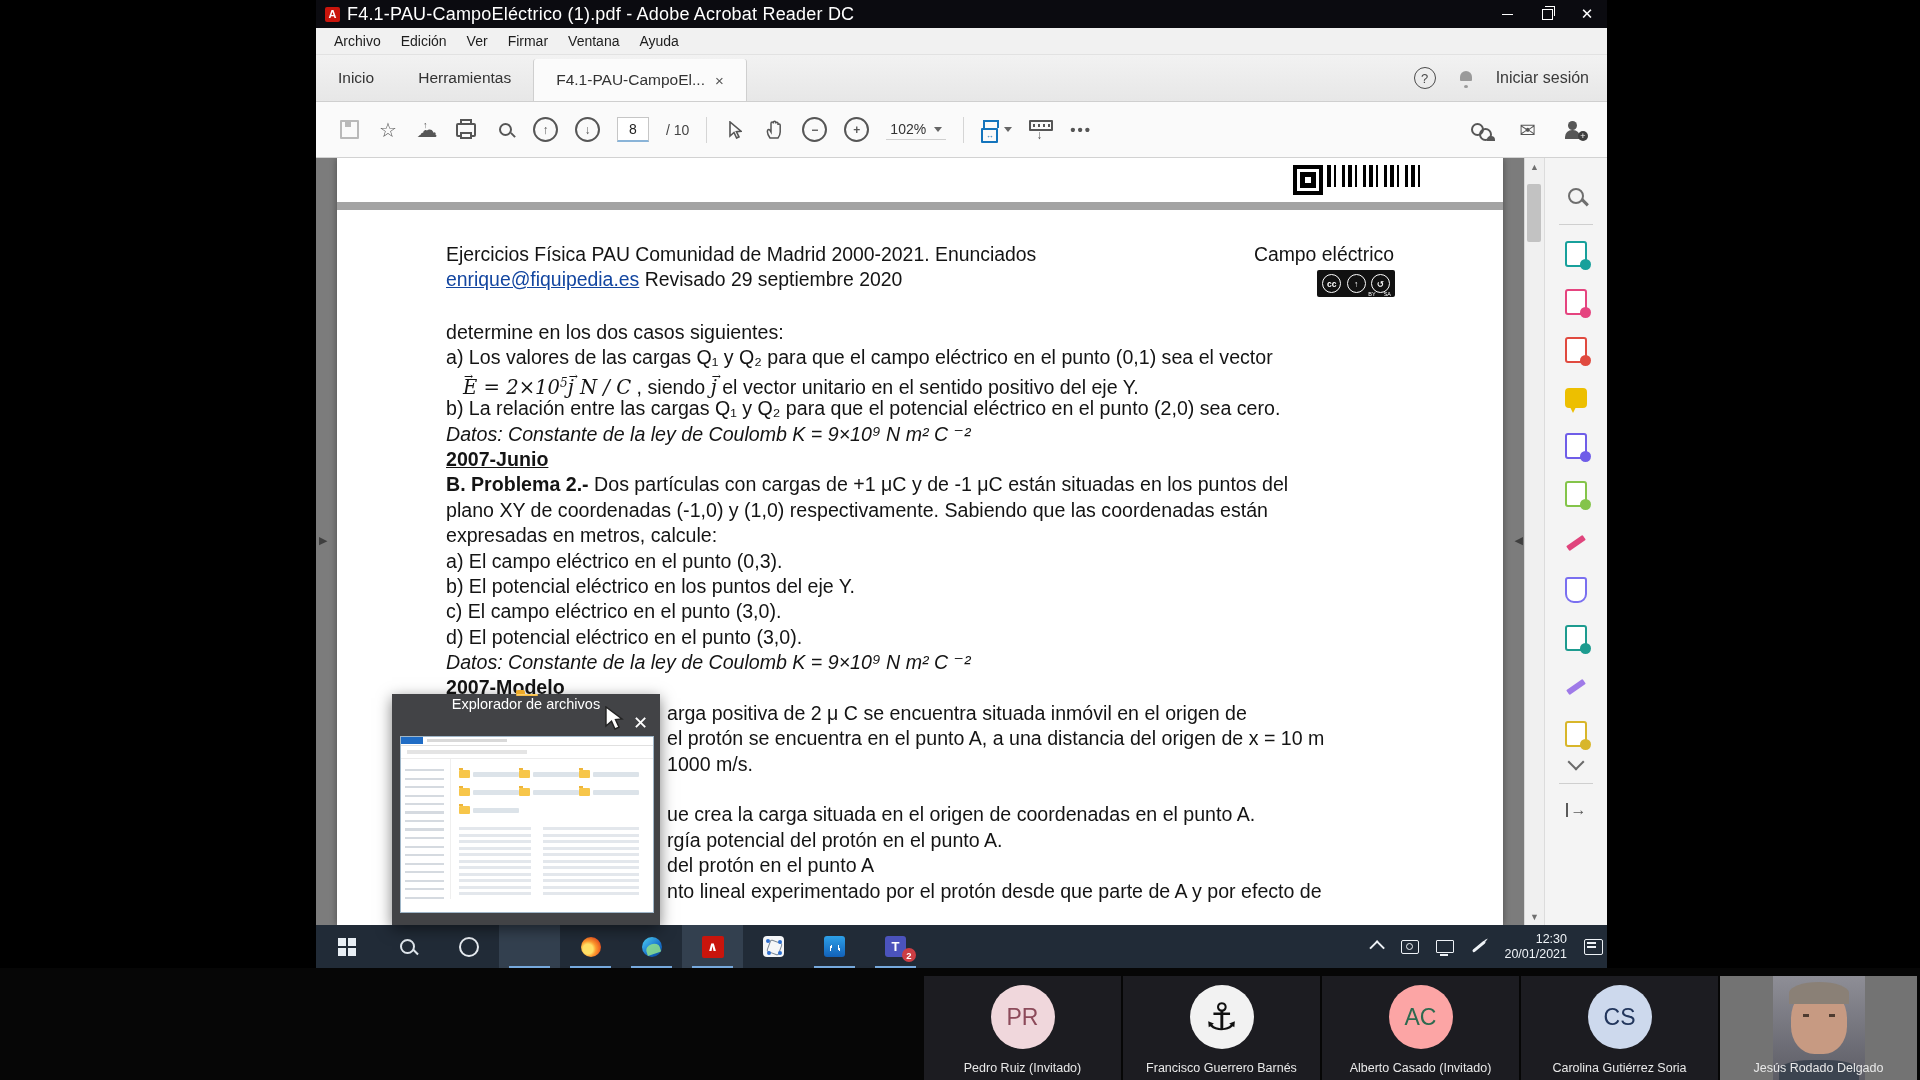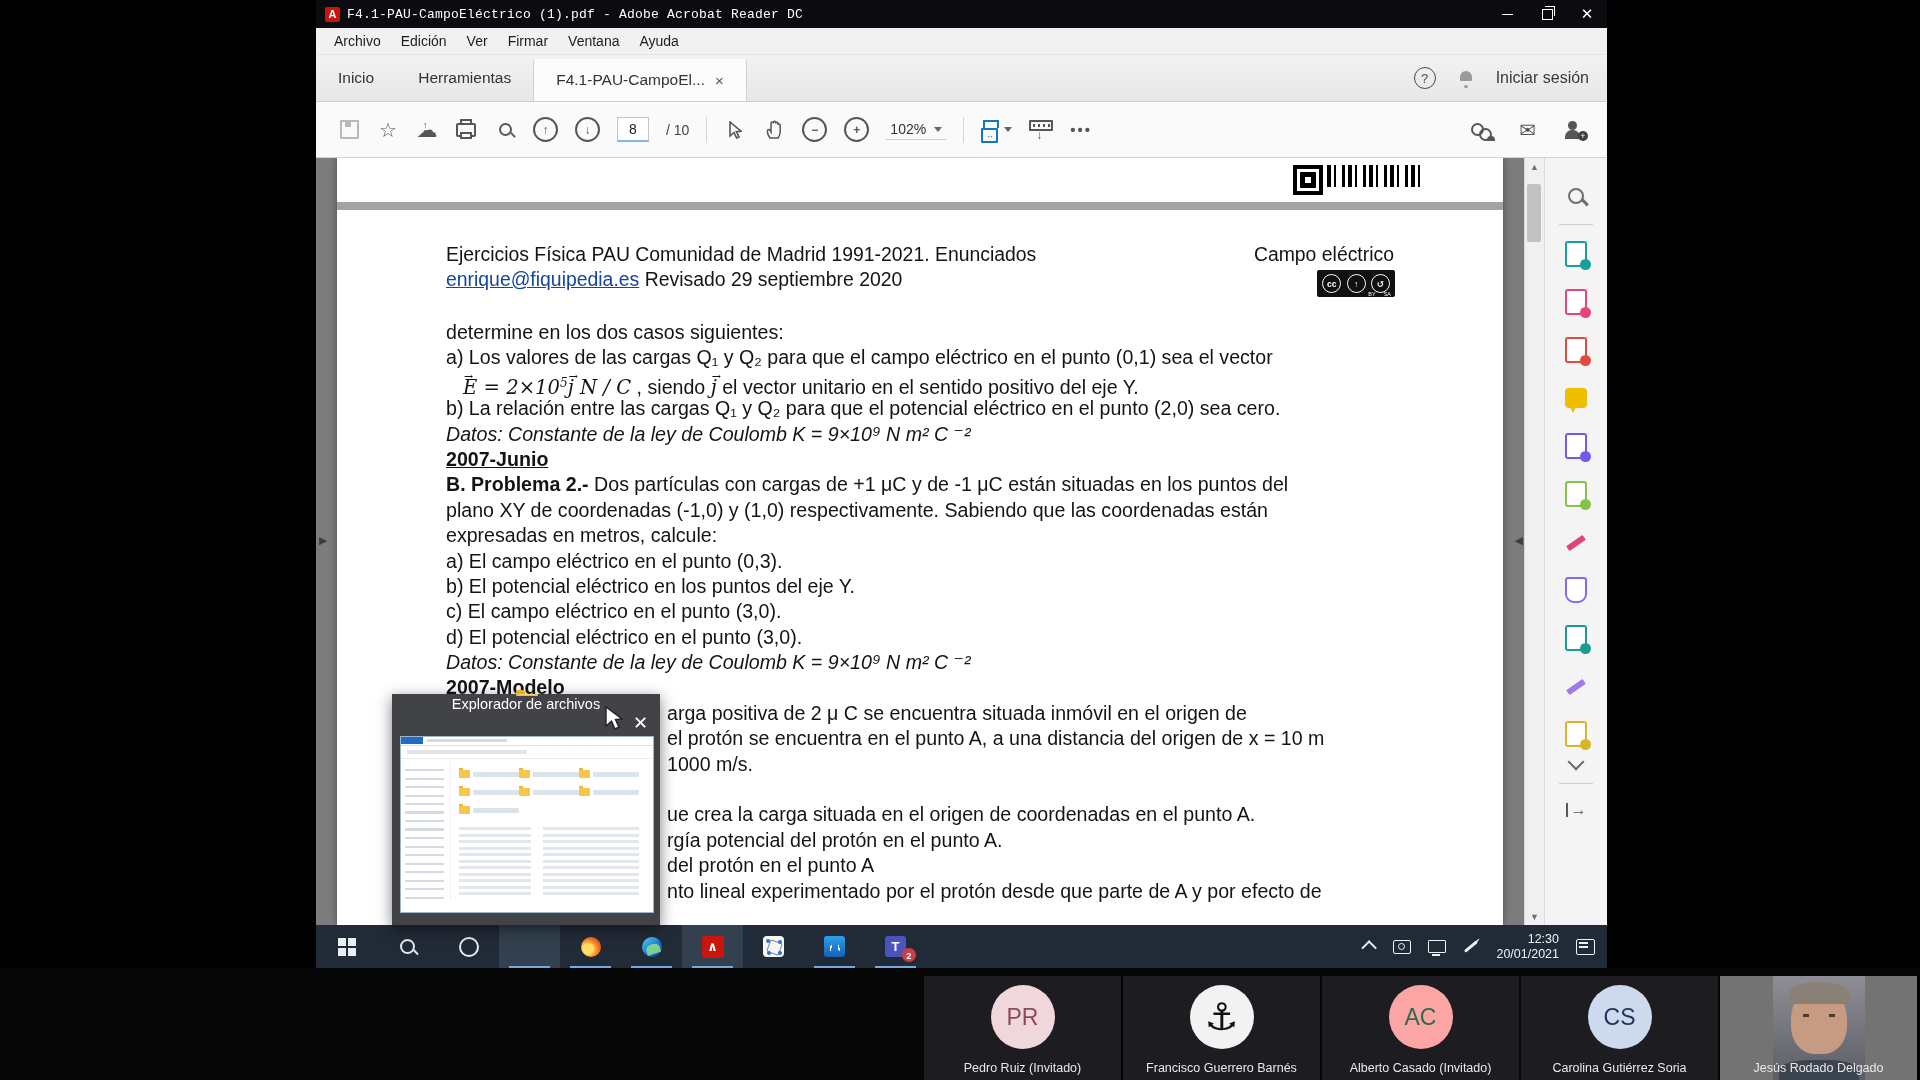--- a/index.html
+++ b/index.html
@@ -3,21 +3,21 @@
 <meta charset="utf-8">
 <style>
   html,body{margin:0;padding:0;background:#000;width:1920px;height:1080px;overflow:hidden;
     font-family:"Liberation Sans","DejaVu Sans",sans-serif;-webkit-font-smoothing:antialiased;}
   
   #screen{position:absolute;left:316px;top:0;width:1291px;height:968px;display:flex;flex-direction:column;background:#7c7c7c;}
   
   #titlebar{height:28px;background:#0b0b10;display:flex;align-items:center;color:#fff;flex:0 0 auto;}
   .app-ico{width:15px;height:15px;margin:0 7px 0 9px;background:#c9150c;border-radius:2px;color:#fff;
     font-size:11px;font-weight:bold;display:flex;align-items:center;justify-content:center;}
-  #titlebar .t-text{font-size:13px;letter-spacing:.2px;font-family:Liberation Mono, monospace;}
+  #titlebar .t-text{font-size:18px;letter-spacing:.2px;}
   #win-controls{margin-left:auto;display:flex;height:100%;}
   .wc{width:40px;height:100%;display:flex;align-items:center;justify-content:center;color:#fff;}
   .wc-min i{display:block;width:11px;height:0;border-top:1.5px solid #fff;}
   .wc-rest i{display:block;width:9px;height:9px;border:1.5px solid #fff;position:relative;}
   .wc-rest i:before{content:"";position:absolute;left:2px;top:-4px;width:9px;height:9px;border:1.5px solid #fff;border-bottom:none;border-left:none;}
   .wc-close{font-size:15px;}
   
   #menubar{height:26px;background:#f1f1f1;display:flex;align-items:center;padding-left:8px;border-bottom:1px solid #e2e2e2;flex:0 0 auto;}
   .menu-item{font-size:14px;color:#1d1d1d;padding:0 10px;}
   
@@ -144,21 +144,21 @@
   .ico-geogebra{width:21px;height:21px;background:#f4f6f8;border-radius:4px;position:relative;}
   .ico-geogebra:before{content:"";position:absolute;left:5px;top:5px;width:11px;height:11px;border:1.6px solid #7b8794;border-radius:2px;transform:rotate(20deg);}
   .ico-geogebra:after{content:"";position:absolute;left:3px;top:3px;width:4px;height:4px;border-radius:50%;background:#2e6fd0;
     box-shadow:12px 1px 0 #2e6fd0,1px 12px 0 #2e6fd0,12px 12px 0 #2e6fd0;}
   .ico-stream{width:21px;height:21px;background:linear-gradient(#2da0e8,#1261b8);border-radius:3px;position:relative;}
   .ico-stream:after{content:"";position:absolute;left:3px;top:9px;width:15px;height:6px;
     background:linear-gradient(100deg,transparent 42%,#fff 42% 58%,transparent 58%),linear-gradient(80deg,transparent 42%,#fff 42% 58%,transparent 58%);
     background-size:50% 100%;background-position:0 0,100% 0;background-repeat:no-repeat;}
   .ico-teams{width:21px;height:21px;background:#4b53bc;border-radius:3px;color:#fff;font-size:13px;font-weight:bold;
     display:flex;align-items:center;justify-content:center;}
-  #tray{margin-left:auto;display:flex;align-items:center;gap:17px;padding-right:12px;color:#eef2f6;}
+  #tray{margin-left:auto;display:flex;align-items:center;gap:17px;padding-right:4px;color:#eef2f6;}
   .tr-chev{width:9px;height:9px;border-left:2px solid #eef2f6;border-top:2px solid #eef2f6;transform:rotate(45deg) translateY(2px);}
   .tr-cam{width:16px;height:12px;border:1.8px solid #eef2f6;border-radius:2px;position:relative;}
   .tr-cam:after{content:"";position:absolute;left:4px;top:2px;width:5px;height:5px;border:1.6px solid #eef2f6;border-radius:50%;}
   .tr-net{width:16px;height:11px;border:1.8px solid #eef2f6;border-radius:1px;position:relative;}
   .tr-net:after{content:"";position:absolute;left:3px;bottom:-4px;width:8px;height:2px;background:#eef2f6;}
   .tr-pen{width:16px;height:3px;background:#eef2f6;transform:rotate(-40deg);border-radius:2px;position:relative;}
   .tr-pen:after{content:"";position:absolute;right:-4px;top:0;width:0;height:0;border-top:1.5px solid transparent;border-bottom:1.5px solid transparent;border-left:4px solid #eef2f6;}
   .tr-clock{text-align:right;font-size:12.5px;line-height:15px;}
   .tr-notif{width:17px;height:14px;border:1.8px solid #eef2f6;border-radius:2px;position:relative;}
   .tr-notif:after{content:"";position:absolute;left:2px;top:2px;width:9px;height:6px;
@@ -328,21 +328,21 @@
     <div id="viewport">
       <div id="page">
         <div class="qr">
             <span class="sq"></span>
             <span class="noise"></span>
           </div>
         <div class="pagesep"></div>
 
         <div id="doc-header">
           <div class="h1">
-            <span>Ejercicios Física PAU Comunidad de Madrid 1991-2021. Enunciados</span>
+            <span>Ejercicios Física PAU Comunidad de Madrid 2000-2021. Enunciados</span>
             <span>Campo eléctrico</span>
           </div>
           <div class="h2">
             <a>enrique@fiquipedia.es</a><span> Revisado 29 septiembre 2020</span>
           </div>
           <div class="ccbadge">
             <span class="c">cc</span>
             <span class="c">↑</span>
             <span class="c">↺</span>
             <span class="lbl">

